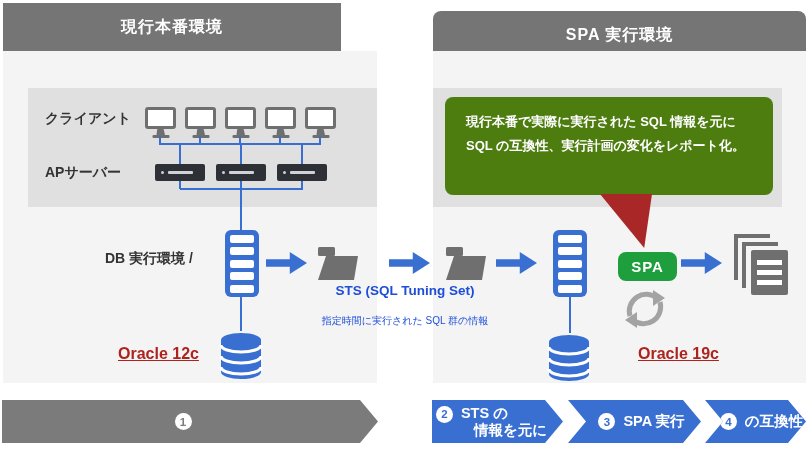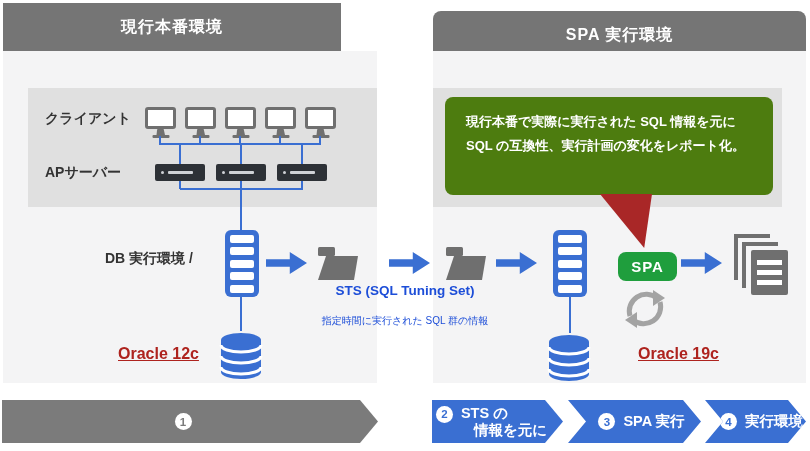--- a/index.html
+++ b/index.html
@@ -206,14 +206,14 @@
     <span>STS の</span>
     <span class="ind">情報を元に</span>
   </span>
 </div>
 <div class="step step-blue notch-l" style="left:568px;width:133px;padding-left:14px;">
   <span class="num">3</span>
   <span class="txt">SPA 実行</span>
 </div>
 <div class="step step-blue notch-l" style="left:705px;width:101px;padding-left:12px;">
   <span class="num">4</span>
-  <span class="txt">実行環境</span>
+  <span class="txt">の互換性</span>
 </div>
 
 </body></html>

